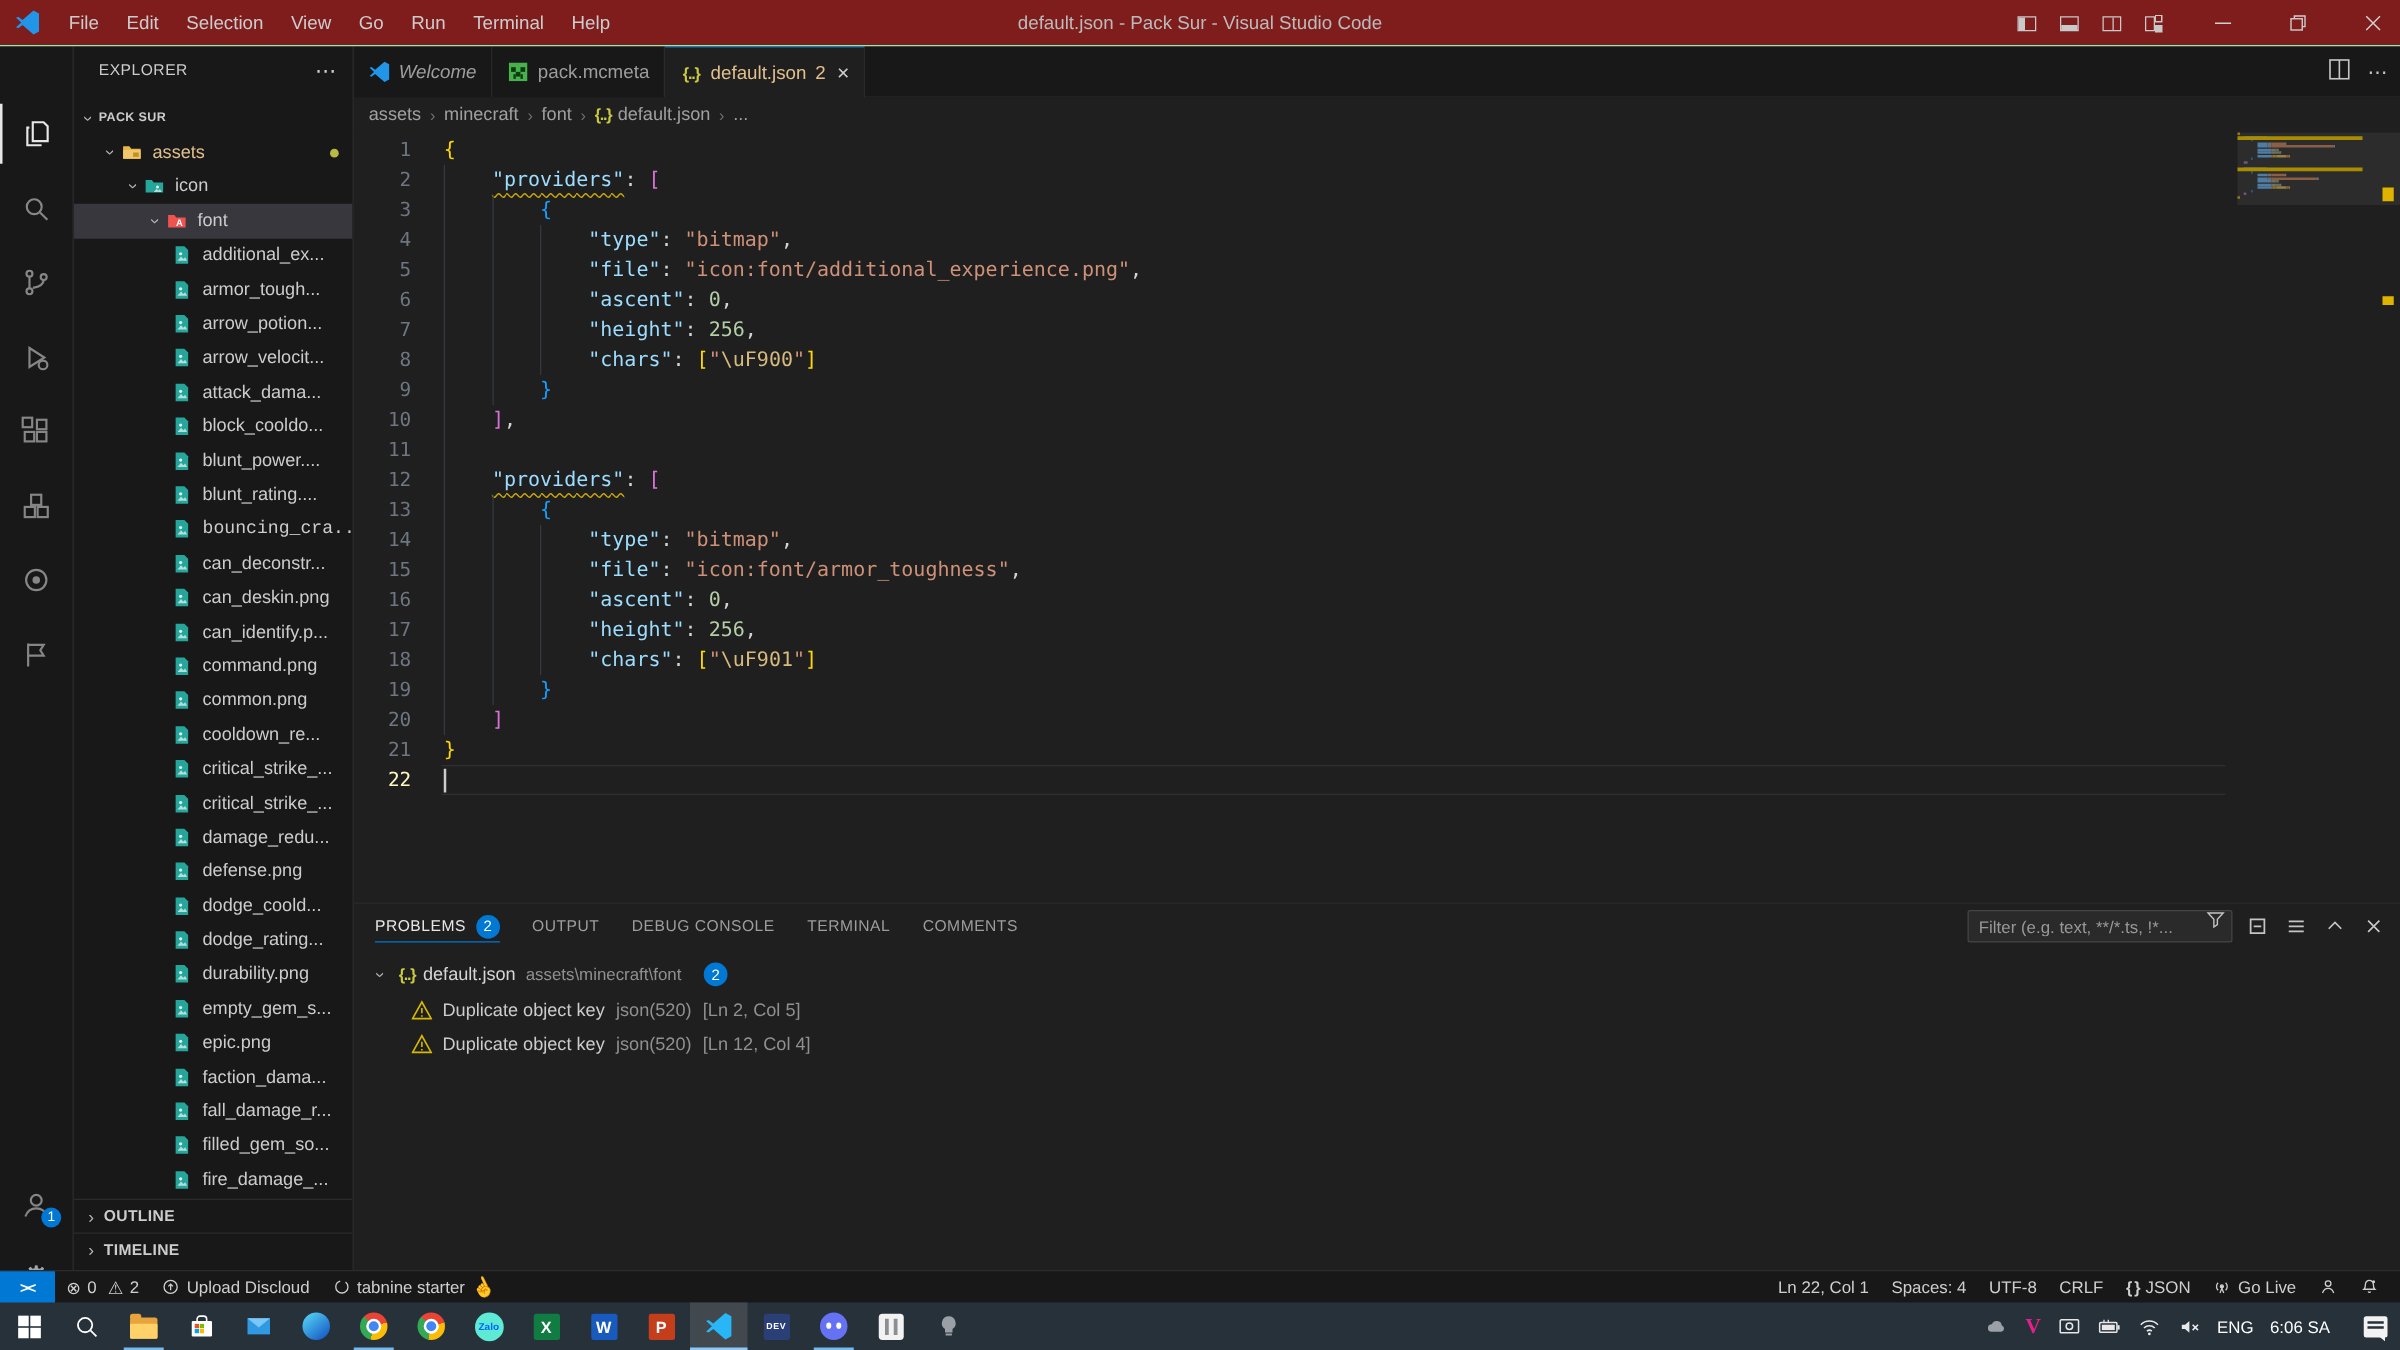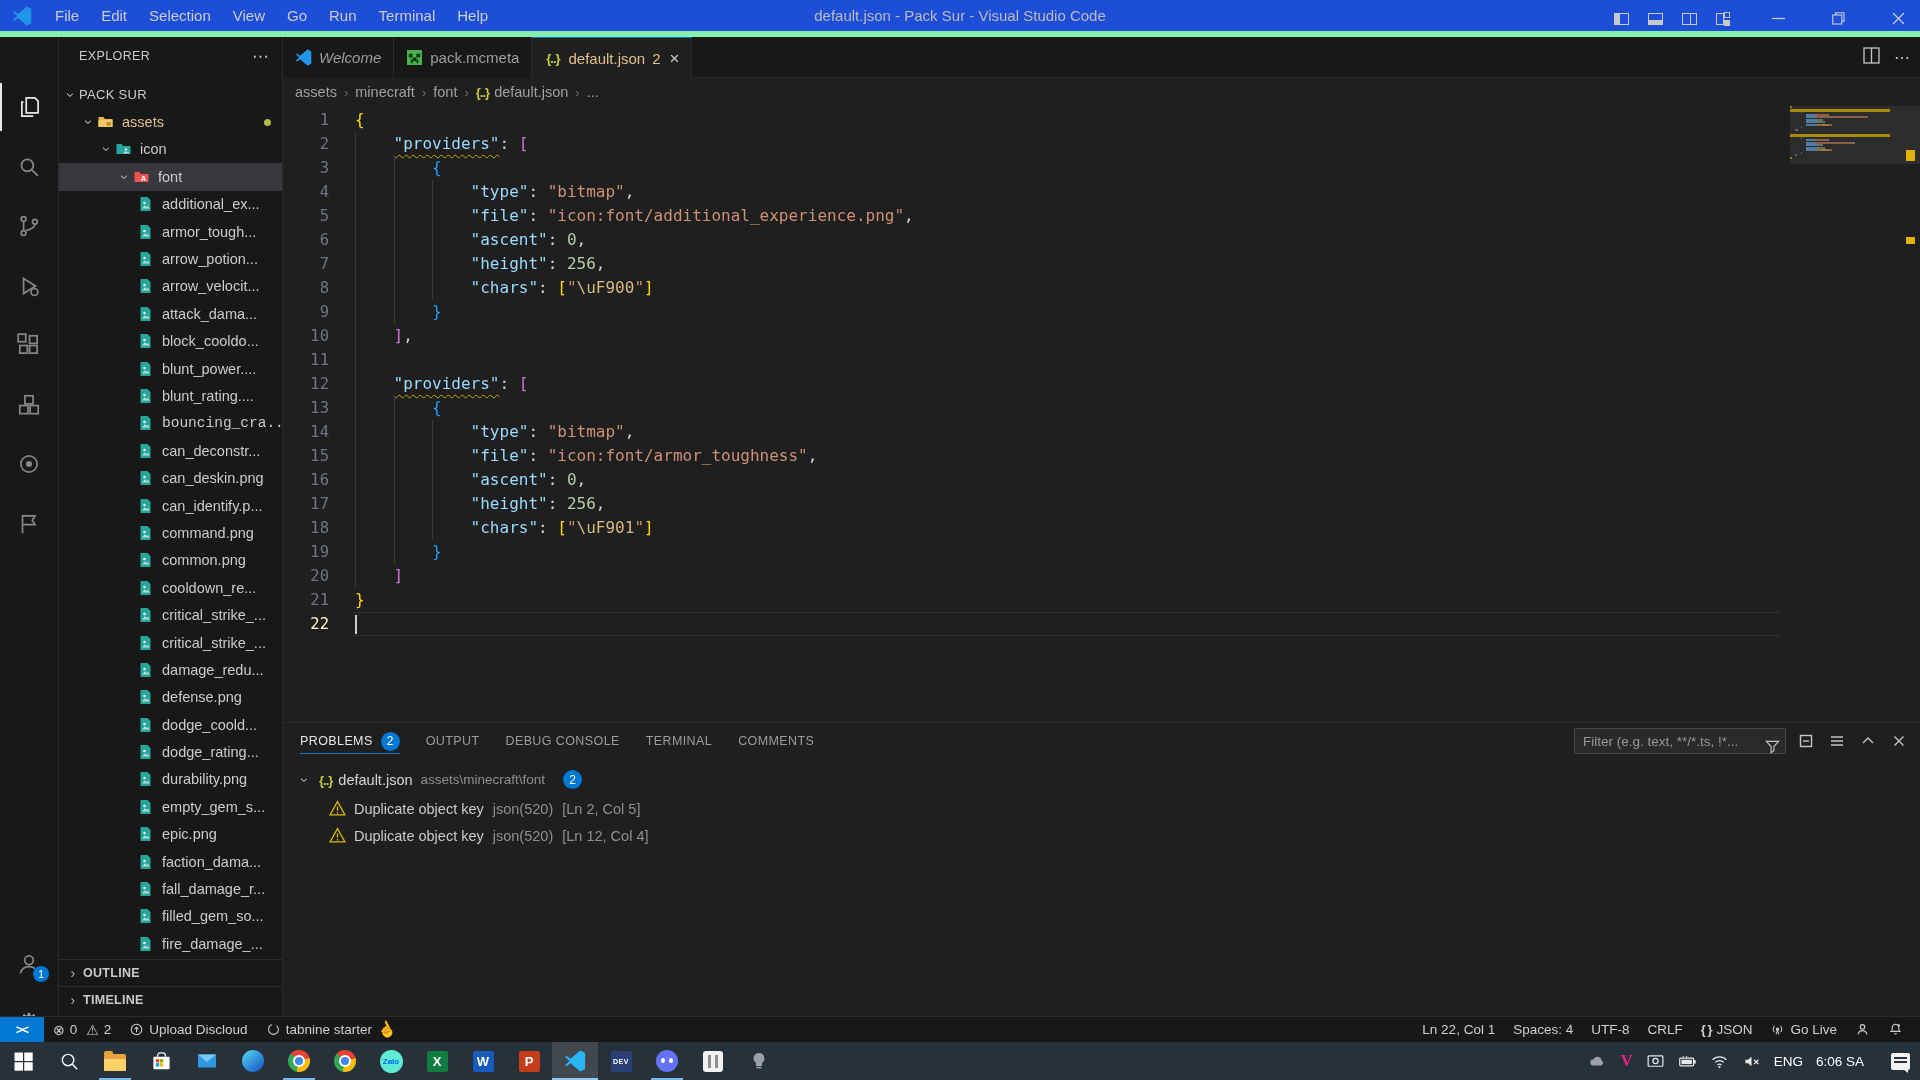--- a/index.html
+++ b/index.html
@@ -1,21 +1,21 @@
 <!DOCTYPE html>
 <html><head>
 <meta charset="utf-8">
 <style>
   *{margin:0;padding:0;box-sizing:border-box;}
   html,body{width:1920px;height:1080px;overflow:hidden;background:#000;}
   body{font-family:"Liberation Sans",sans-serif;color:#ccc;-webkit-font-smoothing:antialiased;}
   #app{position:relative;width:1920px;height:1080px;background:#1f1f1f;}
 
   
-  .titlebar{position:absolute;left:0;top:0;width:1920px;height:37px;background:#1d4ed8;border-bottom:6px solid #86efac;display:flex;align-items:center;z-index:40;}
+  .titlebar{position:absolute;left:0;top:0;width:1920px;height:37px;background:#7f1d1d;border-bottom:1px solid #86efac;display:flex;align-items:center;z-index:40;}
   .tb-logo{width:20px;height:20px;margin:0 12px 0 12px;flex:0 0 auto;}
   .menus{display:flex;height:100%;align-items:center;}
   .menu-item{padding:0 11px;font-size:15px;color:#cccccc;height:100%;display:flex;align-items:center;cursor:default;}
   .tb-title{position:absolute;left:0;right:0;text-align:center;font-size:15px;color:#bbbbbb;pointer-events:none;}
   .tb-right{position:absolute;right:0;top:0;height:37px;display:flex;align-items:center;}
   .layout-ic{width:34px;height:37px;display:flex;align-items:center;justify-content:center;}
   .lay-box{width:15px;height:12px;border:1px solid #c9c9c9;position:relative;}
   .lay-box.l::before{content:"";position:absolute;left:0;top:0;bottom:0;width:5px;background:#c9c9c9;}
   .lay-box.b::before{content:"";position:absolute;left:0;right:0;bottom:0;height:4px;background:#c9c9c9;}
   .lay-box.r::before{content:"";position:absolute;right:0;top:0;bottom:0;width:5px;border-left:1px solid #c9c9c9;}
@@ -38,21 +38,21 @@
   .sidebar{position:absolute;left:59px;top:37px;width:224px;height:979px;background:#181818;border-right:1px solid #2b2b2b;overflow:hidden;z-index:20;}
   .sb-header{position:absolute;left:0;top:0;width:100%;height:38px;display:flex;align-items:center;padding:0 12px 0 20px;}
   .sb-header .ttl{font-size:12.5px;letter-spacing:.4px;color:#cccccc;flex:1;}
   .sb-more{color:#cccccc;font-size:17px;letter-spacing:1px;}
   .tree{position:absolute;left:0;top:44px;width:100%;}
   .tree-row{position:relative;height:27.4px;display:flex;align-items:center;font-size:14.5px;color:#cccccc;white-space:nowrap;}
   .tree-row.sel{background:#37373d;}
   .tree-row .chev{width:16px;color:#b6b6b6;font-size:14px;display:inline-flex;justify-content:center;transform:rotate(90deg);flex:0 0 16px;}
   .tree-row .ficon{width:18px;height:16px;margin-right:7px;flex:0 0 18px;display:inline-flex;}
   .tree-row .ficon svg{width:17px;height:16px;}
-  .root-label{font-weight:normal;font-size:13px;letter-spacing:.3px;}
+  .root-label{font-weight:bold;font-size:10px;letter-spacing:.3px;}
   .mod-dot{position:absolute;right:11px;top:11px;width:7px;height:7px;border-radius:50%;background:#b8ba46;}
   .sb-section{position:absolute;left:0;width:100%;height:27px;border-top:1px solid #2b2b2b;display:flex;align-items:center;padding-left:6px;font-size:12.5px;font-weight:bold;color:#cccccc;letter-spacing:.3px;}
   .sb-section .chev2{width:16px;color:#b6b6b6;font-weight:normal;font-size:14px;display:inline-flex;justify-content:center;margin-right:2px;}
 
   
   .editor{position:absolute;left:283px;top:37px;width:1637px;height:685px;background:#1f1f1f;}
   .tabbar{position:absolute;left:0;top:0;width:100%;height:41px;background:#181818;display:flex;border-bottom:1px solid #252525;}
   .tab{display:flex;align-items:center;padding:0 12px;font-size:15px;color:#9d9d9d;background:#181818;border-right:1px solid #2b2b2b;height:41px;position:relative;}
   .tab .tab-ic{width:17px;height:17px;margin-right:7px;display:inline-flex;align-items:center;justify-content:center;}
   .tab.active{background:#1f1f1f;color:#e2c08d;border-top:1.5px solid #0078d4;height:42px;}
@@ -91,21 +91,21 @@
   
   .panel{position:absolute;left:283px;top:722px;width:1637px;height:294px;background:#1f1f1f;border-top:1px solid #2b2b2b;}
   .panel-tabs{position:absolute;left:17px;top:0;height:36px;display:flex;align-items:center;gap:26px;}
   .ptab{font-size:12.5px;letter-spacing:.4px;color:#9d9d9d;height:36px;display:flex;align-items:center;position:relative;}
   .ptab.active{color:#e7e7e7;}
   .ptab.active::after{content:"";position:absolute;left:0;right:0;bottom:5px;height:1.5px;background:#0078d4;}
   .pbadge{margin-left:8px;background:#0078d4;color:#fff;border-radius:50%;width:19px;height:19px;font-size:12px;display:flex;align-items:center;justify-content:center;letter-spacing:0;}
   .panel-actions{position:absolute;right:10px;top:5px;display:flex;align-items:center;gap:9px;}
   .pfilter{width:212px;height:26px;background:#2a2a2a;border:1px solid #454545;border-radius:2px;color:#bbb;font-size:13.5px;padding:0 26px 0 8px;outline:none;font-family:"Liberation Sans",sans-serif;}
   .pfilter::placeholder{color:#989898;}
-  .pf-wrap{position:relative;display:flex;align-items:flex-end;}
+  .pf-wrap{position:relative;display:flex;align-items:flex-start;}
   .pf-funnel{position:absolute;right:6px;width:15px;height:15px;}
   .pact{width:22px;height:22px;display:flex;align-items:center;justify-content:center;}
   .pact svg{width:16px;height:16px;stroke:#c5c5c5;fill:none;stroke-width:1.4;}
   .pgroup{position:absolute;left:0;top:43px;width:100%;height:27px;display:flex;align-items:center;padding-left:14px;font-size:14.5px;}
   .pgroup .chev{color:#b6b6b6;font-size:14px;transform:rotate(90deg);width:16px;display:inline-flex;justify-content:center;}
   .pgroup .gname{color:#d6d6d6;margin:0 8px 0 6px;}
   .pgroup .gpath{color:#909090;font-size:13.5px;margin-right:10px;}
   .prow{position:absolute;left:0;width:100%;height:27px;display:flex;align-items:center;padding-left:46px;font-size:14.5px;color:#cccccc;}
   .prow .warn-ic{width:17px;height:17px;margin-right:8px;}
   .prow .psrc{color:#909090;margin-left:9px;}

